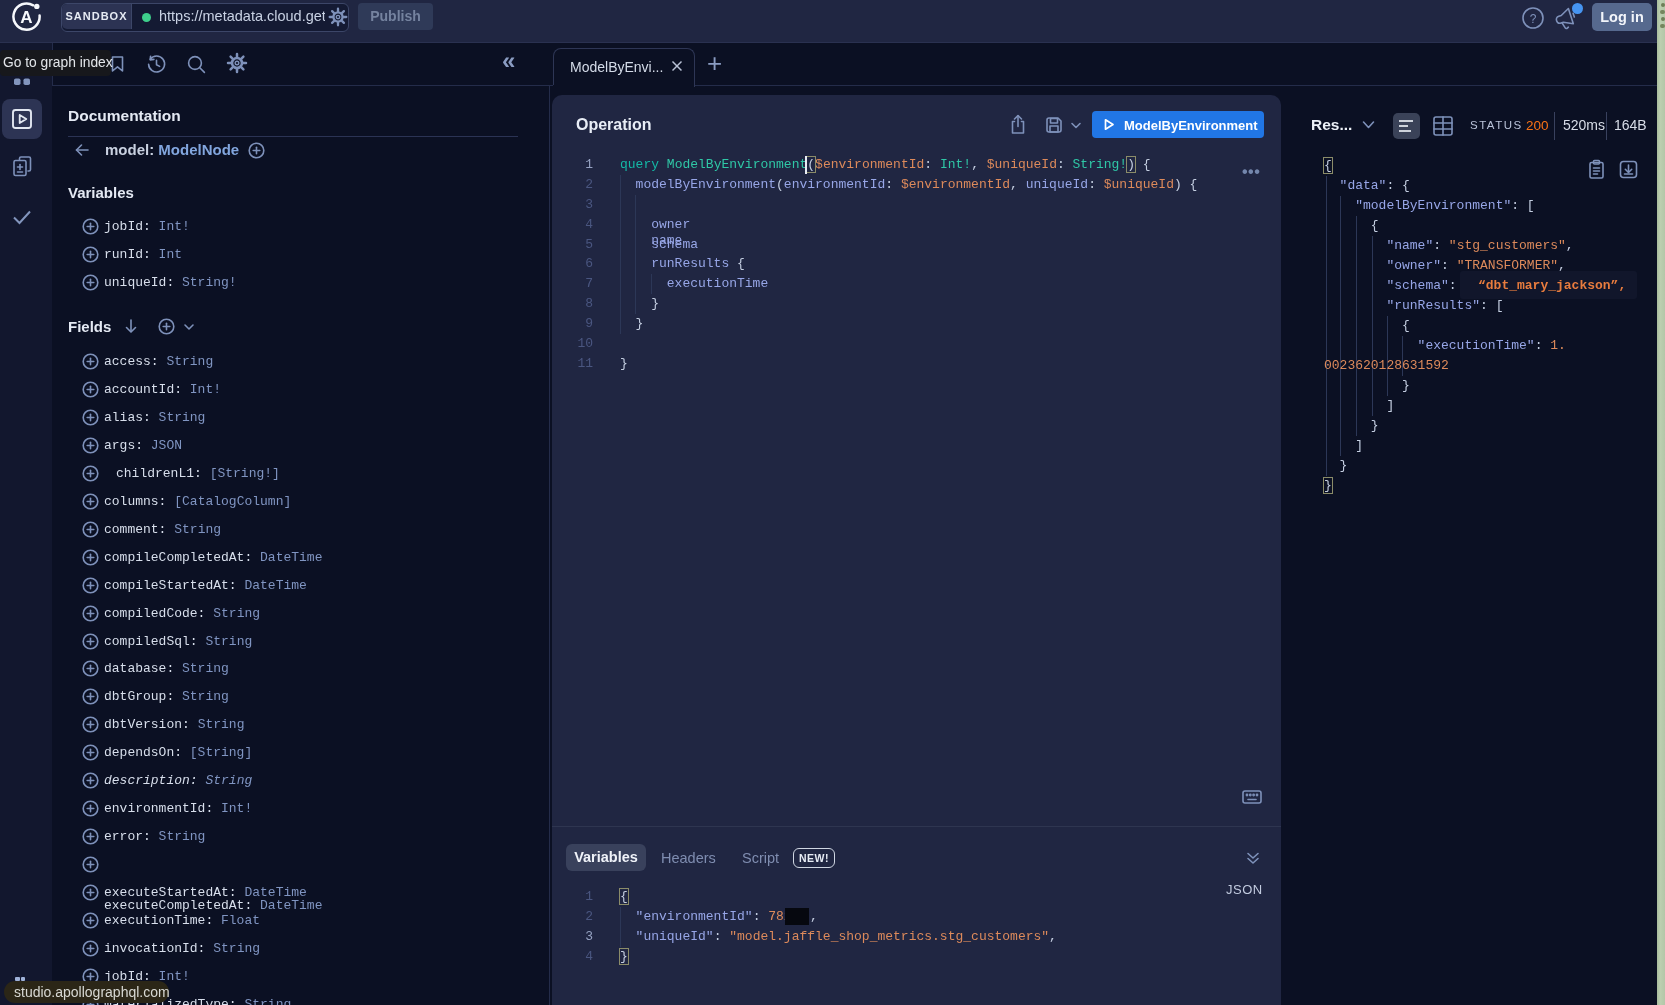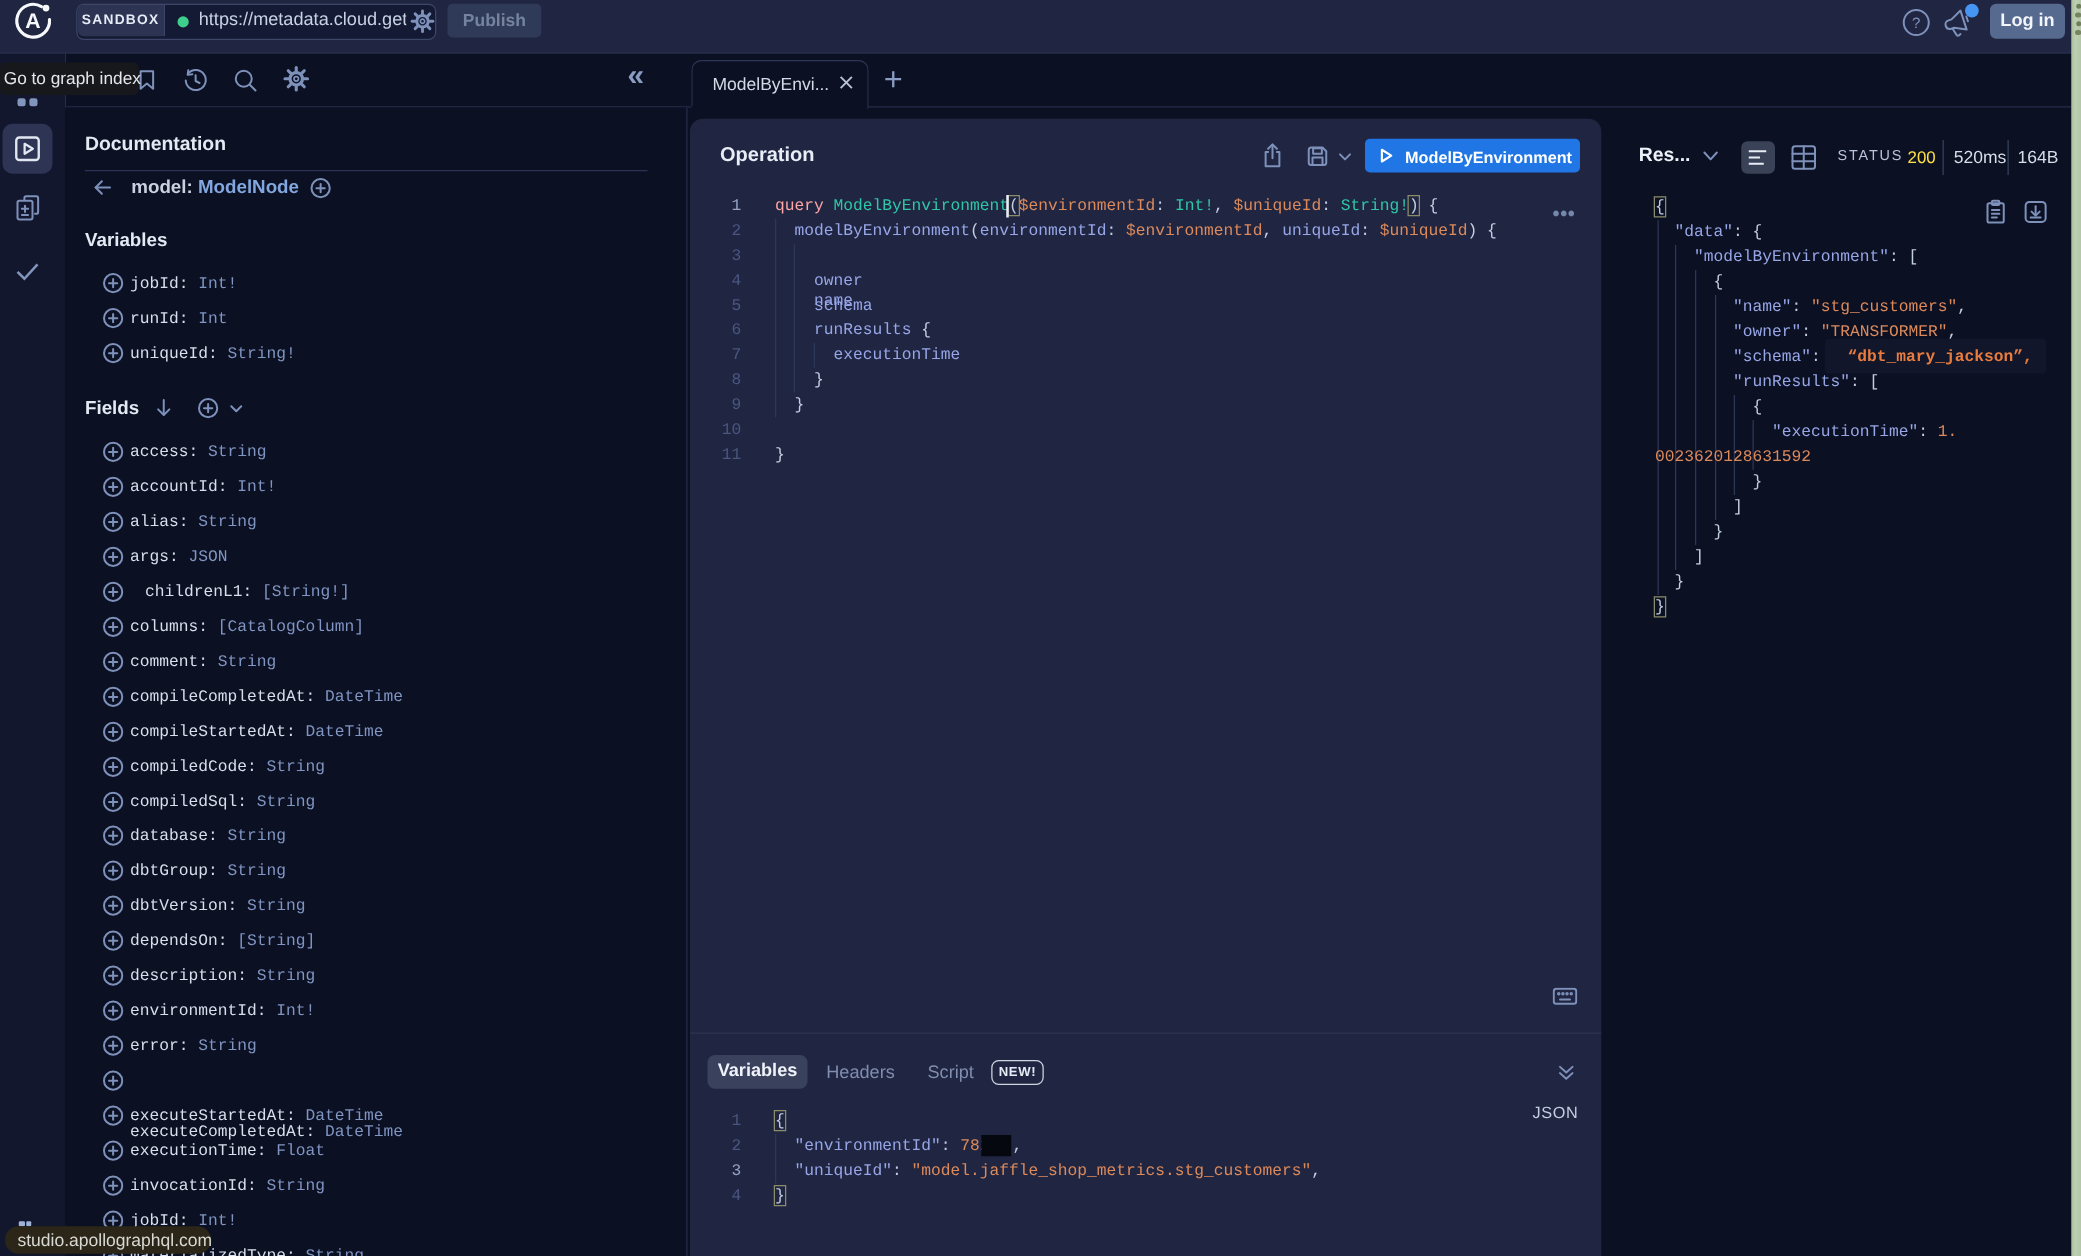--- a/index.html
+++ b/index.html
@@ -1,20 +1,20 @@
 <!DOCTYPE html>
 <html><head><meta charset="utf-8">
 <style>
   html,body{margin:0;padding:0;width:1665px;height:1005px;overflow:hidden;background:#0b1023;font-family:"Liberation Sans",sans-serif;}
   .abs{position:absolute;}
   .mono{font-family:"Liberation Mono",monospace;font-size:13px;line-height:20px;white-space:pre;}
   .ln{font-family:"Liberation Mono",monospace;font-size:13px;line-height:20px;color:#4a5680;text-align:right;white-space:pre;}
   svg{display:block;}
   .ic{stroke:#7e91ba;fill:none;stroke-width:1.6;stroke-linecap:round;stroke-linejoin:round;}
-  .kw{color:#fca5a5;} .tl{color:#2fc7a6;} .pr{color:#97a6e7;} .or{color:#dd8a5b;} .pu{color:#c4cee1;}
+  .kw{color:#14b8a6;} .tl{color:#2fc7a6;} .pr{color:#97a6e7;} .or{color:#dd8a5b;} .pu{color:#c4cee1;}
   .bx{outline:1px solid #8b8c69;}
   .guide{position:absolute;width:1px;background:#2c3757;}
   .name{color:#d8dfec;} .typ{color:#8095c2;}
   .h1{color:#e4e9f3;font-weight:bold;font-size:15.5px;}
 </style></head>
 <body>
 
 <div class="abs" style="left:0;top:0;width:1665px;height:42px;background:#202642;border-bottom:1px solid #2a3150;"></div>
 
 <svg class="abs" style="left:5px;top:0px" width="36" height="35" viewBox="0 0 36 35">
@@ -317,21 +317,21 @@
       </g>
     </svg>
     <div class="abs mono" style="left:104px;top:743px;text-align:center;"><span class="name">dependsOn:</span><span class="typ"> [String]</span></div>
     <svg class="abs" style="left:82px;top:772px" width="17" height="17" viewBox="0 0 17 17">
       <g class="ic" stroke="#6f83b8" stroke-width="1.4">
         <circle cx="8.5" cy="8.5" r="7.3"></circle>
         <line x1="8.5" y1="5.2" x2="8.5" y2="11.8"></line>
         <line x1="5.2" y1="8.5" x2="11.8" y2="8.5"></line>
       </g>
     </svg>
-    <div class="abs mono" style="left:104px;top:771px;"><span class="name">description:</span><span class="typ"> String</span></div>
+    <div class="abs mono" style="left:104px;top:771px;font-style:italic;"><span class="name">description:</span><span class="typ"> String</span></div>
     <svg class="abs" style="left:82px;top:800px" width="17" height="17" viewBox="0 0 17 17">
       <g class="ic" stroke="#6f83b8" stroke-width="1.4">
         <circle cx="8.5" cy="8.5" r="7.3"></circle>
         <line x1="8.5" y1="5.2" x2="8.5" y2="11.8"></line>
         <line x1="5.2" y1="8.5" x2="11.8" y2="8.5"></line>
       </g>
     </svg>
     <div class="abs mono" style="left:104px;top:799px;"><span class="name">environmentId:</span><span class="typ"> Int!</span></div>
     <svg class="abs" style="left:82px;top:828px" width="17" height="17" viewBox="0 0 17 17">
       <g class="ic" stroke="#6f83b8" stroke-width="1.4">
@@ -495,21 +495,21 @@
     </svg>
     <svg class="abs" style="left:1432px;top:115px" width="22" height="22" viewBox="0 0 22 22">
       <g class="ic" stroke="#7c90c0" stroke-width="1.5">
         <rect x="2" y="2" width="18" height="18" rx="2"></rect>
         <line x1="2" y1="8" x2="20" y2="8"></line>
         <line x1="2" y1="14" x2="20" y2="14"></line>
         <line x1="11" y1="2" x2="11" y2="20"></line>
       </g>
     </svg>
     <div class="abs" style="left:1470px;top:119px;color:#b9c2d8;font-size:11.5px;letter-spacing:1.5px;">STATUS</div>
-    <div class="abs" style="left:1526px;top:118px;color:#fde047;font-size:13.5px;">200</div>
+    <div class="abs" style="left:1526px;top:118px;color:#f97316;font-size:13.5px;">200</div>
     <div class="abs" style="left:1554px;top:112px;width:1px;height:28px;background:#39415e;"></div>
     <div class="abs" style="left:1563px;top:117px;color:#d8dde8;font-size:14px;">520ms</div>
     <div class="abs" style="left:1606px;top:112px;width:1px;height:28px;background:#39415e;"></div>
     <div class="abs" style="left:1614px;top:117px;color:#d8dde8;font-size:14px;">164B</div>
     <svg class="abs" style="left:1587px;top:159px" width="19" height="21" viewBox="0 0 19 21">
       <g class="ic" stroke="#8a9ac4" stroke-width="1.5">
         <rect x="3" y="3.5" width="13" height="15.5" rx="1.5"></rect>
         <rect x="6.5" y="1.5" width="6" height="3.5" rx="1"></rect>
         <line x1="6.5" y1="9" x2="12.5" y2="9"></line>
         <line x1="6.5" y1="12" x2="12.5" y2="12"></line>

